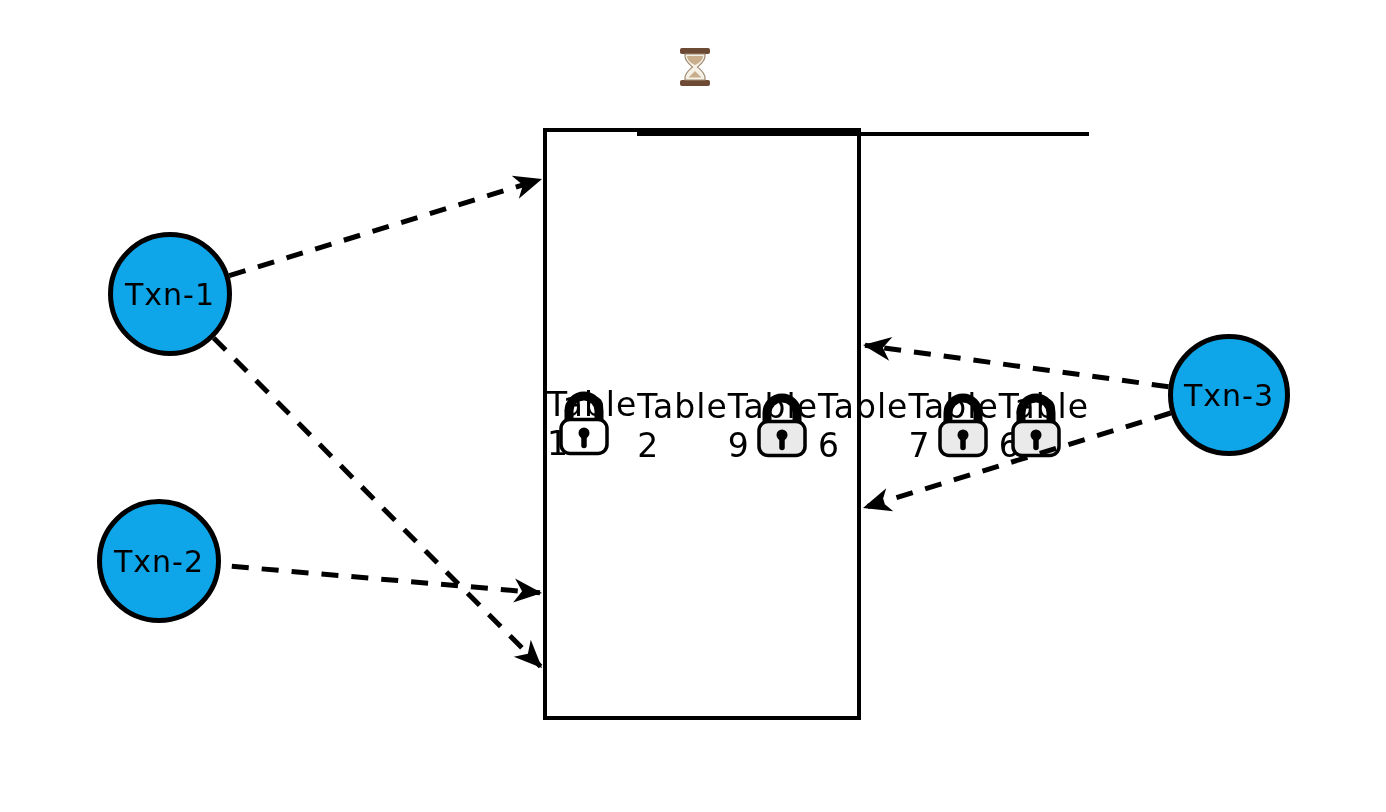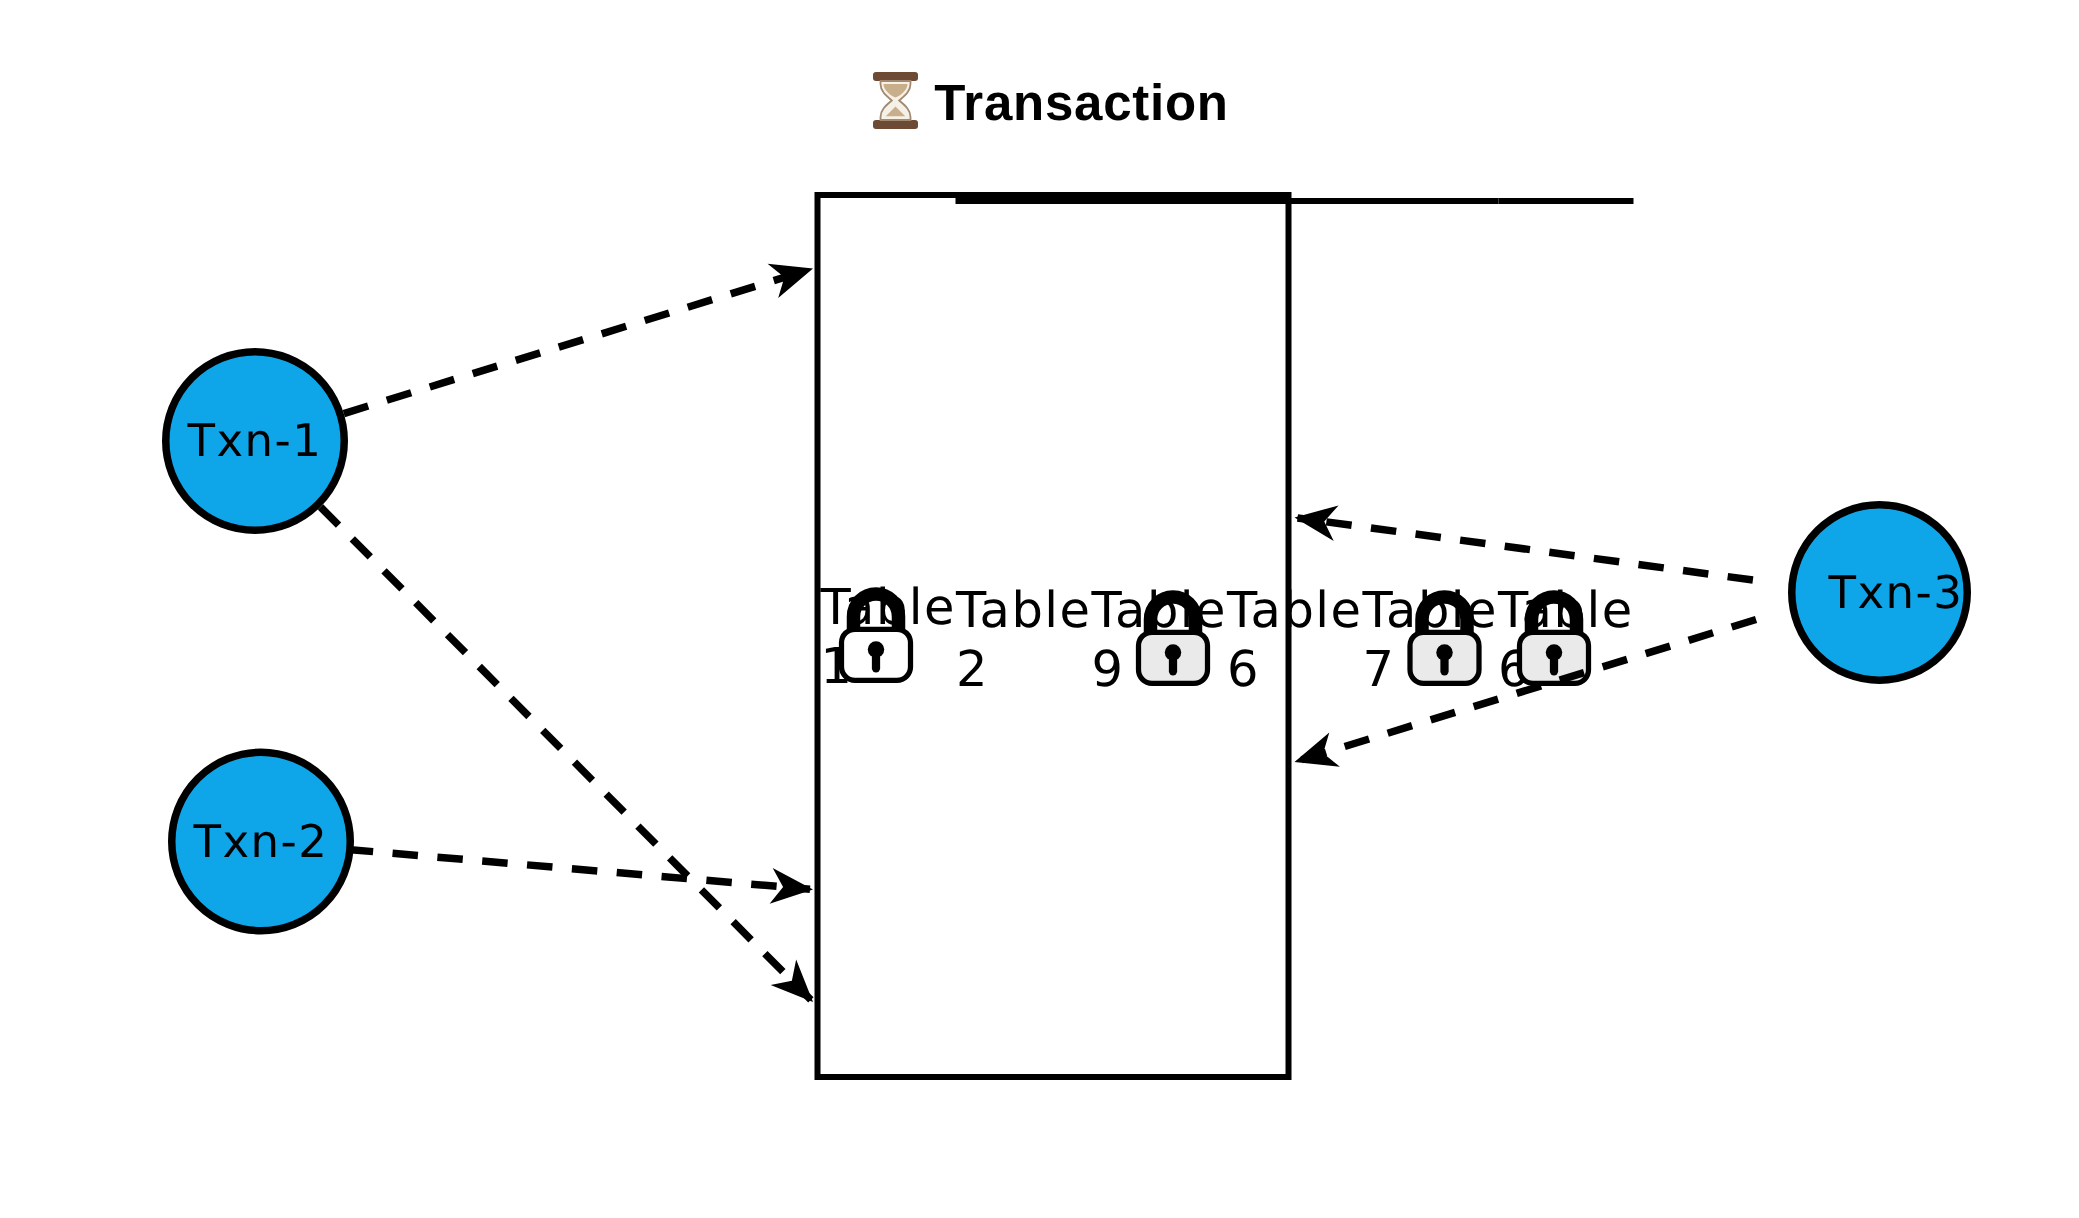--- a/index.html
+++ b/index.html
@@ -92,21 +92,21 @@
 
 <div class="canvas">
 
   <div class="title">
     <span class="hourglass"><svg viewBox="0 0 32 38" width="32" height="38" aria-hidden="true">
         <rect x="1" y="0" width="30" height="6" rx="2" fill="#6d4a33"></rect>
         <rect x="1" y="32" width="30" height="6" rx="2" fill="#6d4a33"></rect>
         <path d="M6 6 h20 v2 c0 5 -4 8 -7.5 11 c3.5 3 7.5 6 7.5 11 v2 H6 v-2 c0 -5 4 -8 7.5 -11 C10 16 6 13 6 8 z" fill="#f6f1e7" stroke="#a08970" stroke-width="1.2"></path>
         <path d="M8 8 h16 c0 5 -6.5 8.5 -8 9 c-1.5 -0.5 -8 -4 -8 -9 z" fill="#c9ae8c"></path>
         <path d="M16 23 l6.5 6.5 h-13 z" fill="#c9ae8c"></path>
-      </svg></span><span>Transaction</span>
+      </svg></span>
   </div>
 
   <div class="table-stack" id="table-stack">
       <div class="table-row">
       <span class="row-label">Table 1</span>
     <span class="lock lock-left">
       <svg viewBox="0 0 54 66" width="54" height="66" aria-hidden="true">
         <path d="M12 34 V20 a15 15 0 0 1 30 0 V34" fill="none" stroke="#000" stroke-width="9"></path>
         <rect class="lock-body" x="4" y="28.5" width="46" height="34" rx="9" fill="#ffffff" stroke="#000" stroke-width="3.5"></rect>
         <circle cx="27" cy="42" r="5.5" fill="#000"></circle>
@@ -152,24 +152,24 @@
         <path d="M27 44 V54.5" stroke="#000" stroke-width="5.5" stroke-linecap="round"></path>
       </svg>
     </span>
       </div>
     </div>
 
   <div id="txn-layer">
       <div class="txn-circle" style="left: 108px; top: 232px; width: 124px; height: 124px;">
       <span class="txn-label">Txn-1</span>
     </div>
-      <div class="txn-circle" style="left: 112px; top: 499px; width: 124px; height: 124px; text-align: center;">
+      <div class="txn-circle" style="left: 97px; top: 499px; width: 124px; height: 124px; text-align: center;">
       <span class="txn-label">Txn-2</span>
     </div>
-      <div class="txn-circle" style="left: 1192px; top: 334px; width: 122px; height: 122px; justify-content: flex-end;">
+      <div class="txn-circle" style="left: 1168px; top: 334px; width: 122px; height: 122px;">
       <span class="txn-label">Txn-3</span>
     </div>
     </div>
 
   <svg class="edges" id="edges" width="1386" height="812" viewBox="0 0 1386 812">
     <defs>
       <marker id="arrowhead" markerUnits="userSpaceOnUse" markerWidth="36" markerHeight="28" refX="27" refY="13" orient="auto">
         <path d="M1 1 L29 13 L1 25 L9 13 Z" fill="#000"></path>
       </marker>
     </defs>

